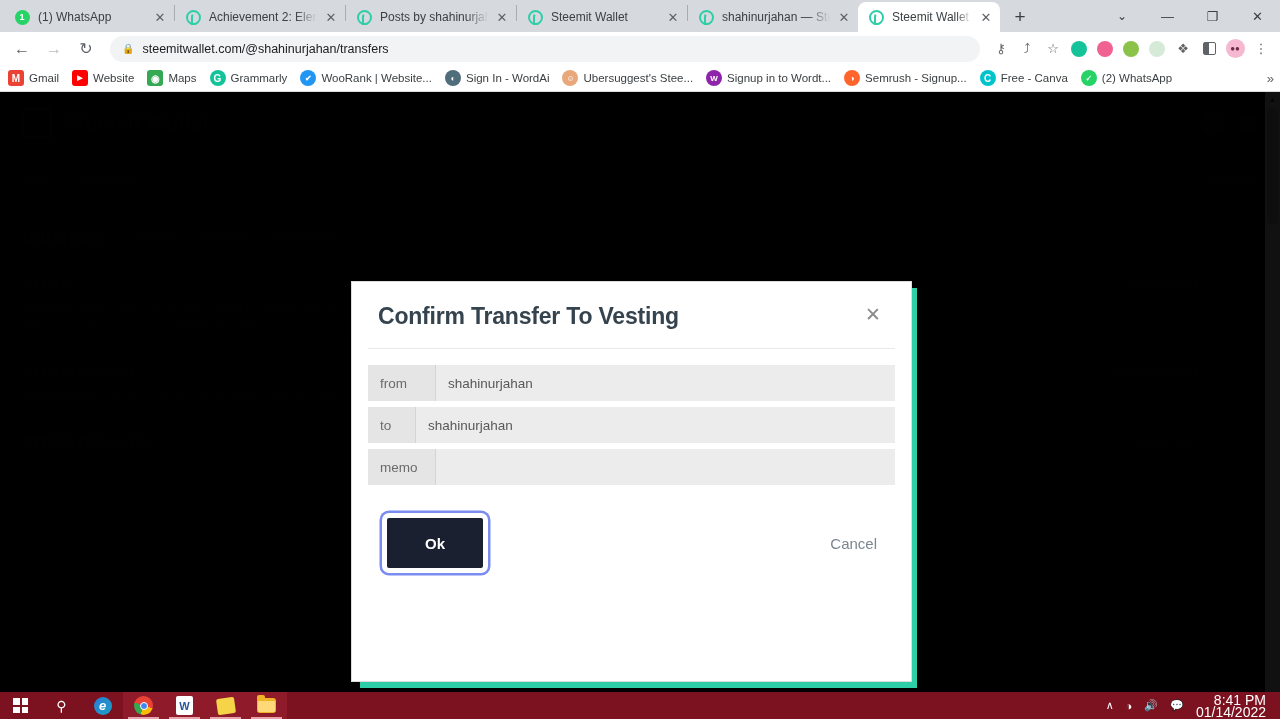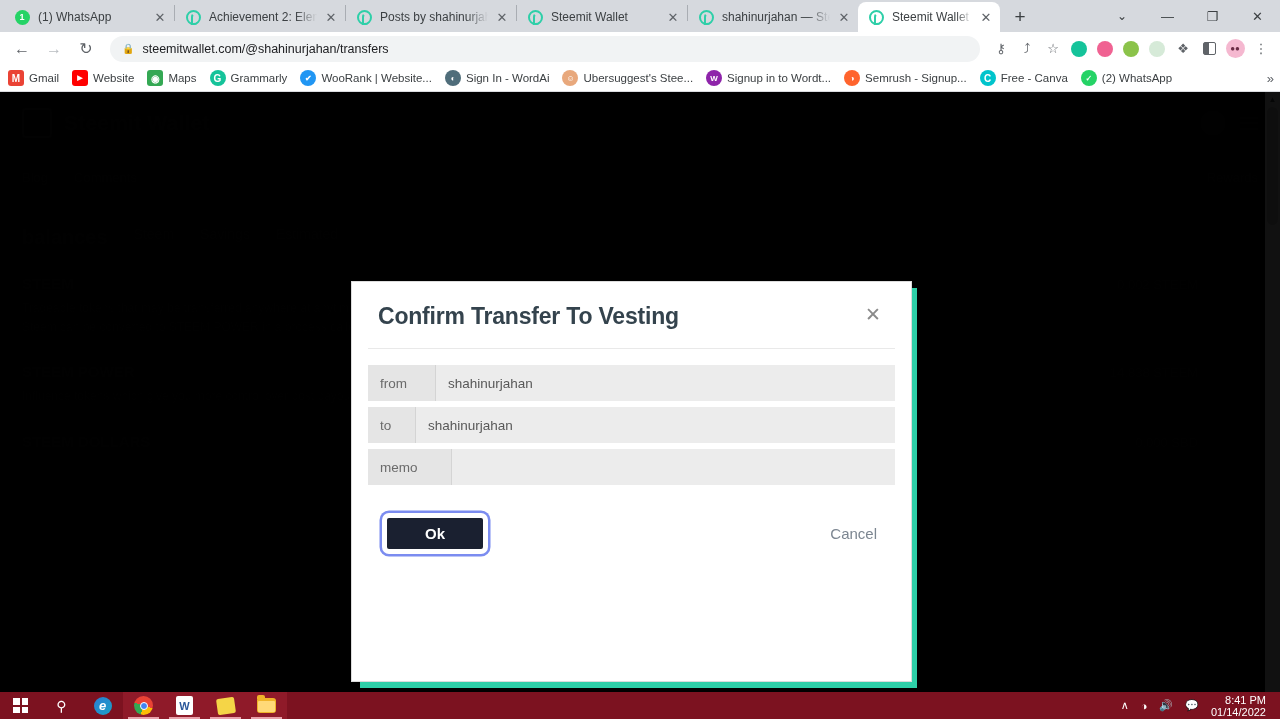--- a/index.html
+++ b/index.html
@@ -185,21 +185,21 @@
   }
 
   .modal-actions {
     display: flex; align-items: center; justify-content: space-between;
     padding: 22px 18px 0 14px;
   }
   .okwrap { padding: 5px; border-radius: 7px; background: #ffffff;
             box-shadow: 0 0 0 2.5px #7b8cf0; display: inline-block; }
   .okbtn {
     background: #1a2030; color: #ffffff; font-size: 15px; font-weight: bold;
-    padding: 0 38px; height: 31px; display: flex; align-items: center;
+    padding: 0 38px; height: 50px; display: flex; align-items: center;
     justify-content: center; border: none; border-radius: 2px;
     font-family: "Liberation Sans", sans-serif;
   }
   .cancel { font-size: 15px; color: #7c8691; }
 
   
   .taskbar {
     position: absolute; left: 0; top: 692px; width: 1280px; height: 27px;
     background: #7c1220; display: flex; align-items: center;
   }
@@ -208,21 +208,21 @@
             justify-content: center; position: relative; }
   .tbitem.running { background: #8f1a29; }
   .tbitem.running::after {
     content:""; position:absolute; left: 5px; right: 5px; bottom: 0; height: 2px;
     background: #e8a0aa;
   }
   .tb-spacer { flex: 1 1 auto; }
   .tray { display: flex; align-items: center; height: 27px; padding-right: 4px; }
   .tray .ti { padding: 0 6px; color: #ffffff; font-size: 11px;
               display:flex; align-items:center; }
-  .clock { color: #ffffff; font-size: 11px; line-height: 12px; text-align: right;
+  .clock { color: #ffffff; font-size: 14px; line-height: 12px; text-align: right;
            padding: 0 10px 0 6px; }
 
   
   .winlogo { width: 15px; height: 15px; display: grid;
              grid-template-columns: 1fr 1fr; grid-template-rows: 1fr 1fr; gap: 2px; }
   .winlogo i { background: #ffffff; display:block; }
   
   .edge { width: 18px; height: 18px; border-radius: 50%;
           background: linear-gradient(135deg,#2b7dd4,#1ba0c4); position: relative;
           display:flex; align-items:center; justify-content:center;
@@ -478,21 +478,21 @@
           <div class="fvalue">shahinurjahan</div>
         </div>
 
         <div class="frow">
           <div class="flabel" style="width:48px">to</div>
           <div class="fvalue">shahinurjahan</div>
         </div>
 
 
         <div class="frow">
-          <div class="flabel" style="width:84px">memo</div>
+          <div class="flabel" style="width:68px">memo</div>
           <div class="fvalue"></div>
         </div>
 
         <div class="modal-actions">
           <span class="okwrap">
             <button class="okbtn">Ok</button>
           </span>
           <span class="cancel">Cancel</span>
         </div>
       </div>

